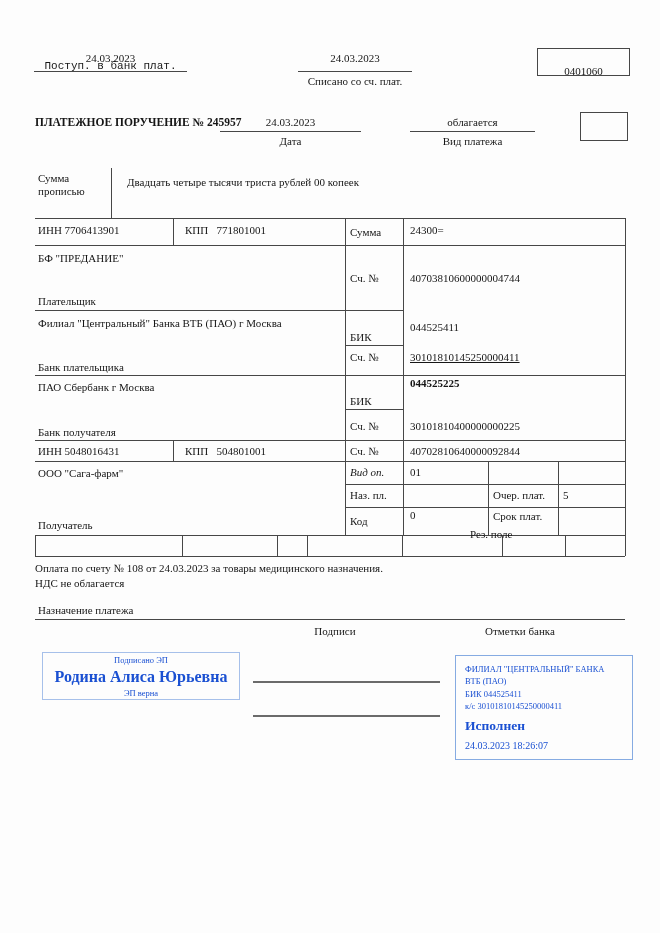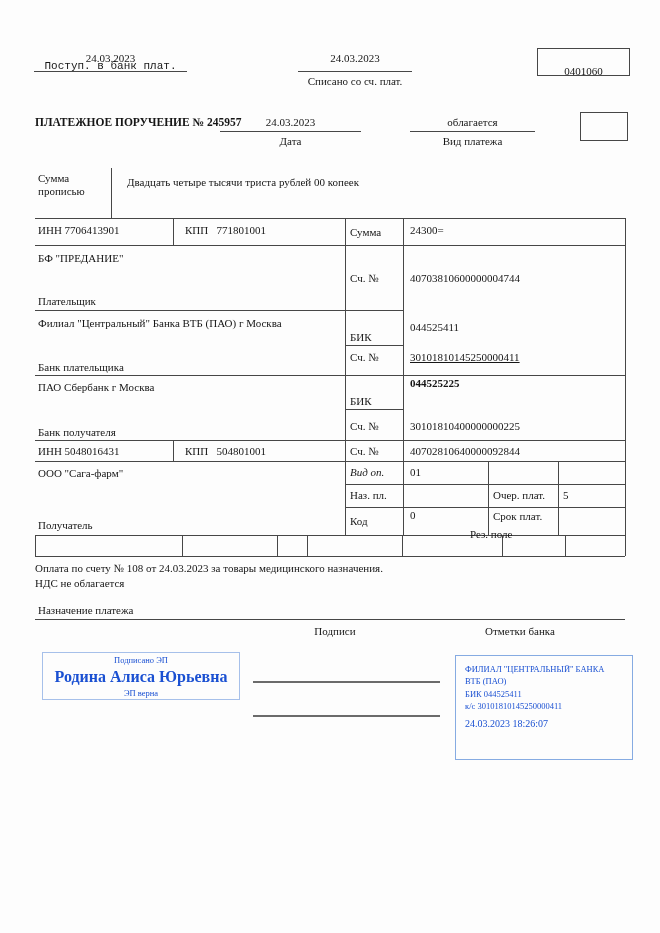--- a/index.html
+++ b/index.html
@@ -145,14 +145,15 @@
 </div>
 
 <div class="sigline" style="left:253px;top:681px;width:187px;"></div>
 <div class="sigline" style="left:253px;top:715px;width:187px;"></div>
 
 <div class="stamp rightstamp" style="left:455px;top:655px;width:178px;height:105px;border-color:#86abe2;">
   <div class="small">ФИЛИАЛ "ЦЕНТРАЛЬНЫЙ" БАНКА</div>
   <div class="small">ВТБ (ПАО)</div>
   <div class="small">БИК 044525411</div>
   <div class="small">к/с 30101810145250000411</div>
+  <div class="status">Исполнен</div>
   <div class="dt">24.03.2023 18:26:07</div>
 </div>
 
 </body></html>

